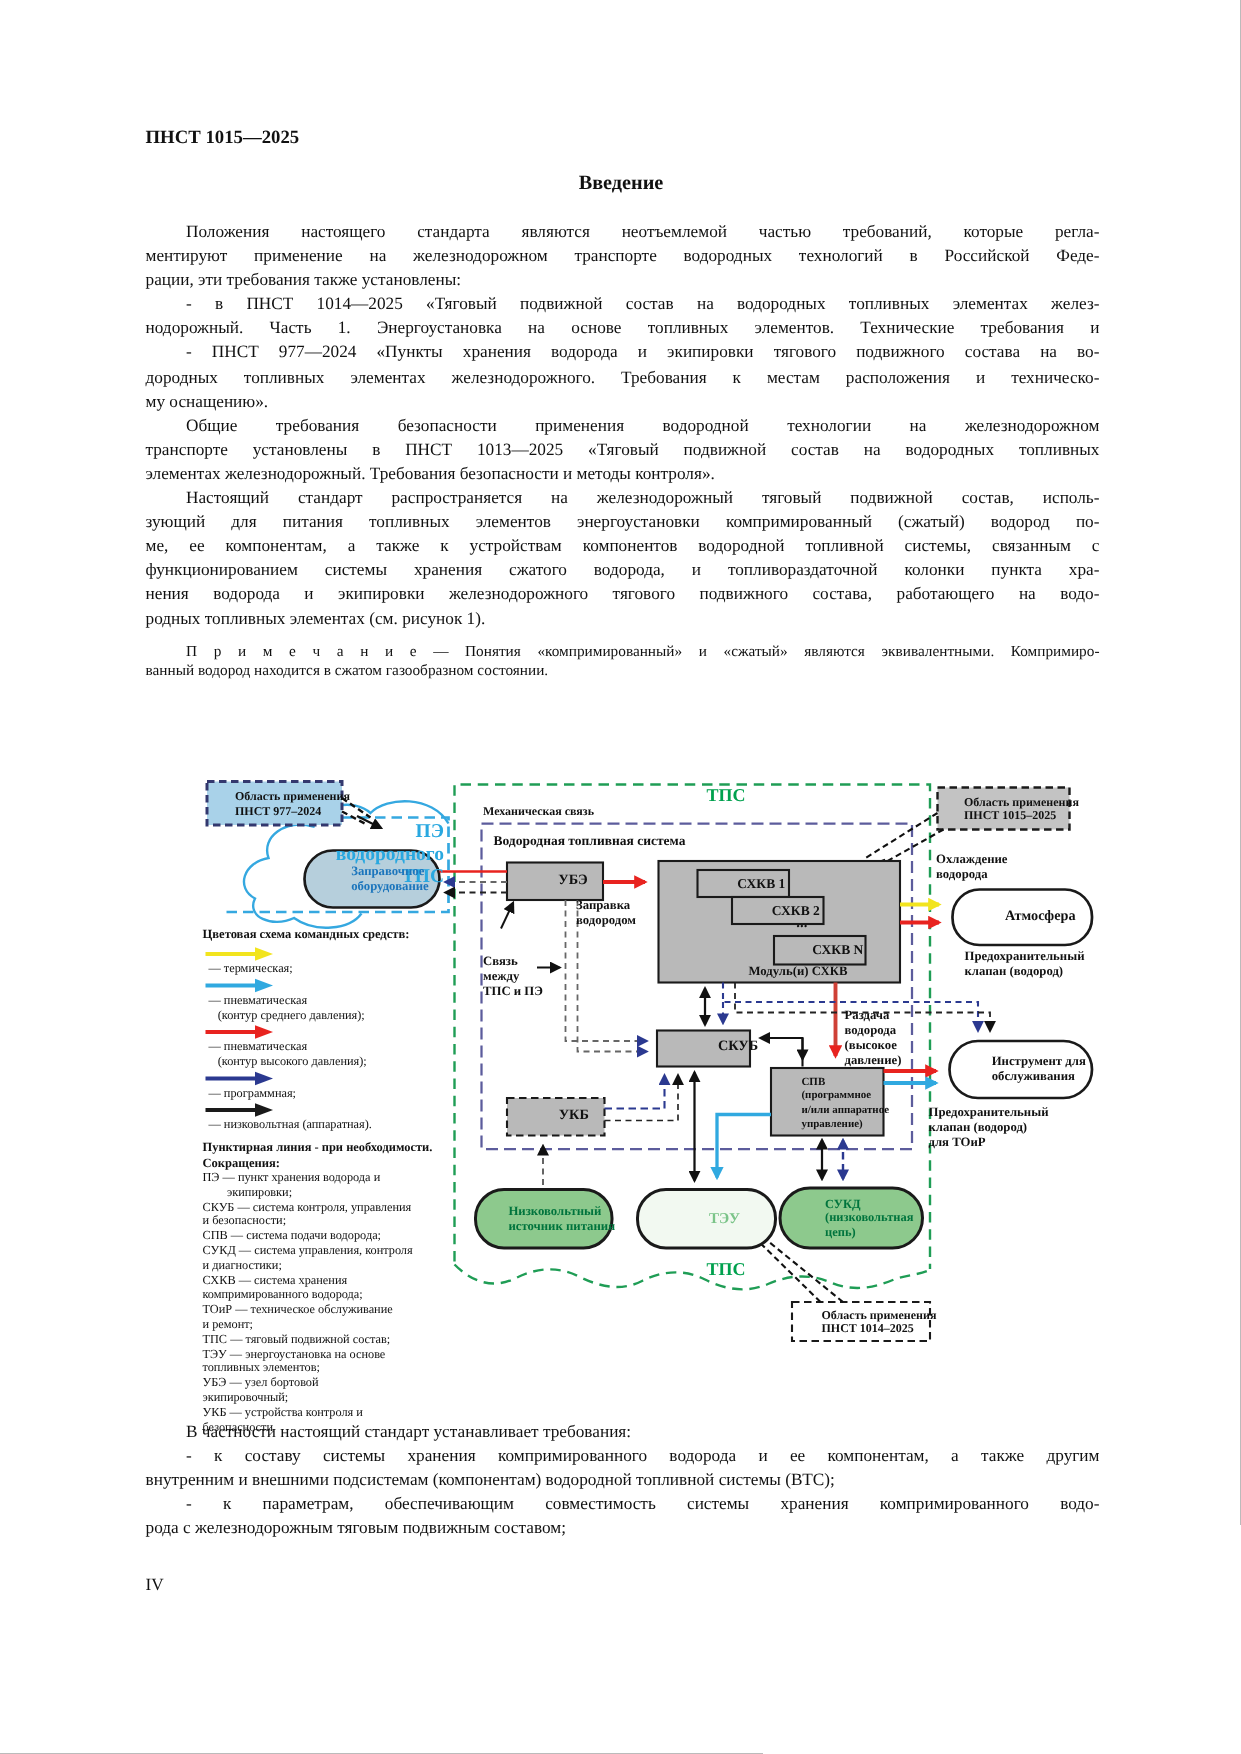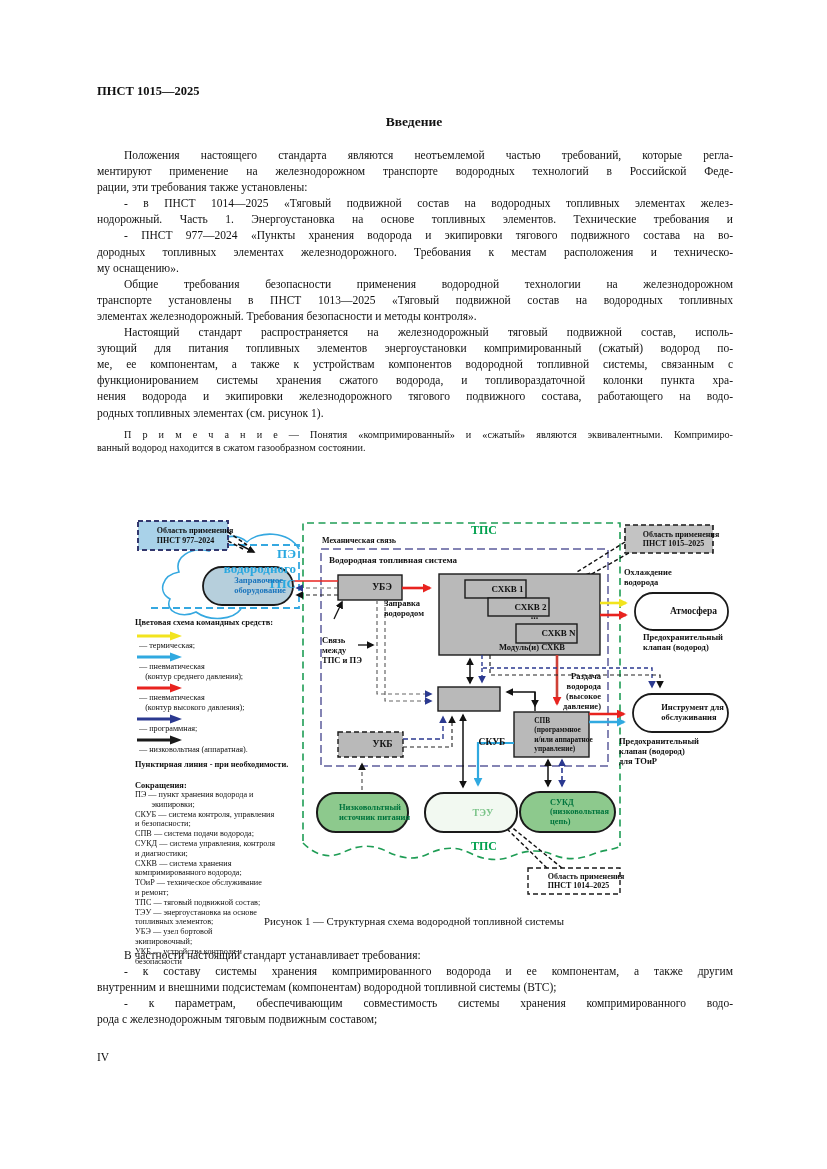--- a/index.html
+++ b/index.html
@@ -20,21 +20,21 @@
   .diagram{position:absolute;left:0;top:518px;width:827px;height:392px;}
   .diagram svg.art{position:absolute;left:0;top:0;}
   .dl{position:absolute;font-weight:bold;font-size:8.5px;line-height:1.16;white-space:pre-line;color:#111;}
   .dl.c{display:flex;align-items:center;justify-content:center;text-align:left;padding-left:12px;}
   .legend{position:absolute;left:135px;top:100px;width:172px;}
   .lg-title{font-size:8.4px;font-weight:bold;margin-bottom:3px;}
   .lg-row{display:flex;align-items:flex-start;margin-bottom:1px;flex-direction:column;}
   .lg-row svg{flex:0 0 auto;margin-top:0.5px;}
   .lg-label{font-size:8.2px;line-height:9.8px;white-space:pre;margin-left:4px;}
   .lg-note{font-size:8.3px;font-weight:bold;margin-top:5px;}
-  .abbr-title{font-size:8.4px;font-weight:bold;margin-top:12px;}
+  .abbr-title{font-size:8.4px;font-weight:bold;margin-top:2px;}
   .abbr-line{font-size:8.2px;line-height:9.8px;white-space:pre;}
 </style>
 </head>
 <body>
 
 <div class="page">
 
   <div class="hdr">ПНСТ 1015—2025</div>
   <div class="doc-title">Введение</div>
 
@@ -174,27 +174,27 @@
     <div class="dl c" style="left:465px;top:62px;width:61px;height:18px;font-size:9px;">СХКВ 1</div>
     <div class="dl c" style="left:488px;top:80px;width:61px;height:18px;font-size:9px;">СХКВ 2</div>
     <div class="dl c" style="left:500px;top:92px;width:45px;font-size:10px;">...</div>
     <div class="dl c" style="left:516px;top:106px;width:61px;height:19px;font-size:9px;">СХКВ N</div>
     <div class="dl c" style="left:455px;top:125px;width:130px;font-size:8.5px;">Модуль(и) СХКВ</div>
     <div class="dl" style="left:384px;top:81px;">Заправка
 водородом</div>
     <div class="dl" style="left:322px;top:118px;">Связь
 между
 ТПС и ПЭ</div>
-    <div class="dl c" style="left:438px;top:169px;width:84px;height:24px;font-size:9.5px;margin-top:44px;">СКУБ</div>
+    <div class="dl c" style="left:438px;top:169px;width:84px;height:24px;font-size:9.5px;">СКУБ</div>
     <div class="dl c" style="left:338px;top:214px;width:65px;height:25px;font-size:9.5px;">УКБ</div>
     <div class="dl c" style="left:514px;top:194px;width:75px;height:45px;font-size:7.3px;line-height:1.3;">СПВ
 (программное
 и/или аппаратное
 управление)</div>
-    <div class="dl" style="left:563px;top:154px;text-align:right;">Раздача
+    <div class="dl" style="left:563px;top:154px;">Раздача
 водорода
 (высокое
 давление)</div>
     <div class="dl" style="left:624px;top:50px;">Охлаждение
 водорода</div>
     <div class="dl c" style="left:635px;top:75px;width:93px;height:37px;font-size:9.5px;">Атмосфера</div>
     <div class="dl c" style="left:616px;top:115px;width:110px;">Предохранительный
 клапан (водород)</div>
     <div class="dl c" style="left:633px;top:176px;width:95px;height:38px;">Инструмент для
 обслуживания</div>
@@ -267,21 +267,20 @@
           <div class="abbr-line">ТЭУ — энергоустановка на основе</div>
           <div class="abbr-line">топливных элементов;</div>
           <div class="abbr-line">УБЭ — узел бортовой</div>
           <div class="abbr-line">экипировочный;</div>
           <div class="abbr-line">УКБ — устройства контроля и</div>
           <div class="abbr-line">безопасности</div>
         </div>
     </div>
   </div>
 
-  <div class="caption">Рисунок 1 — Структурная схема водородной топливной системы</div>
 
   <div class="textblock" id="after-text">
       <div class="tline first last">В частности настоящий стандарт устанавливает требования:</div>
       <div class="tline first">- к составу системы хранения компримированного водорода и ее компонентам, а также другим</div>
       <div class="tline last">внутренним и внешними подсистемам (компонентам) водородной топливной системы (ВТС);</div>
       <div class="tline first">- к параметрам, обеспечивающим совместимость системы хранения компримированного водо-</div>
       <div class="tline last">рода с железнодорожным тяговым подвижным составом;</div>
     </div>
 
   <div class="footer">IV</div>

